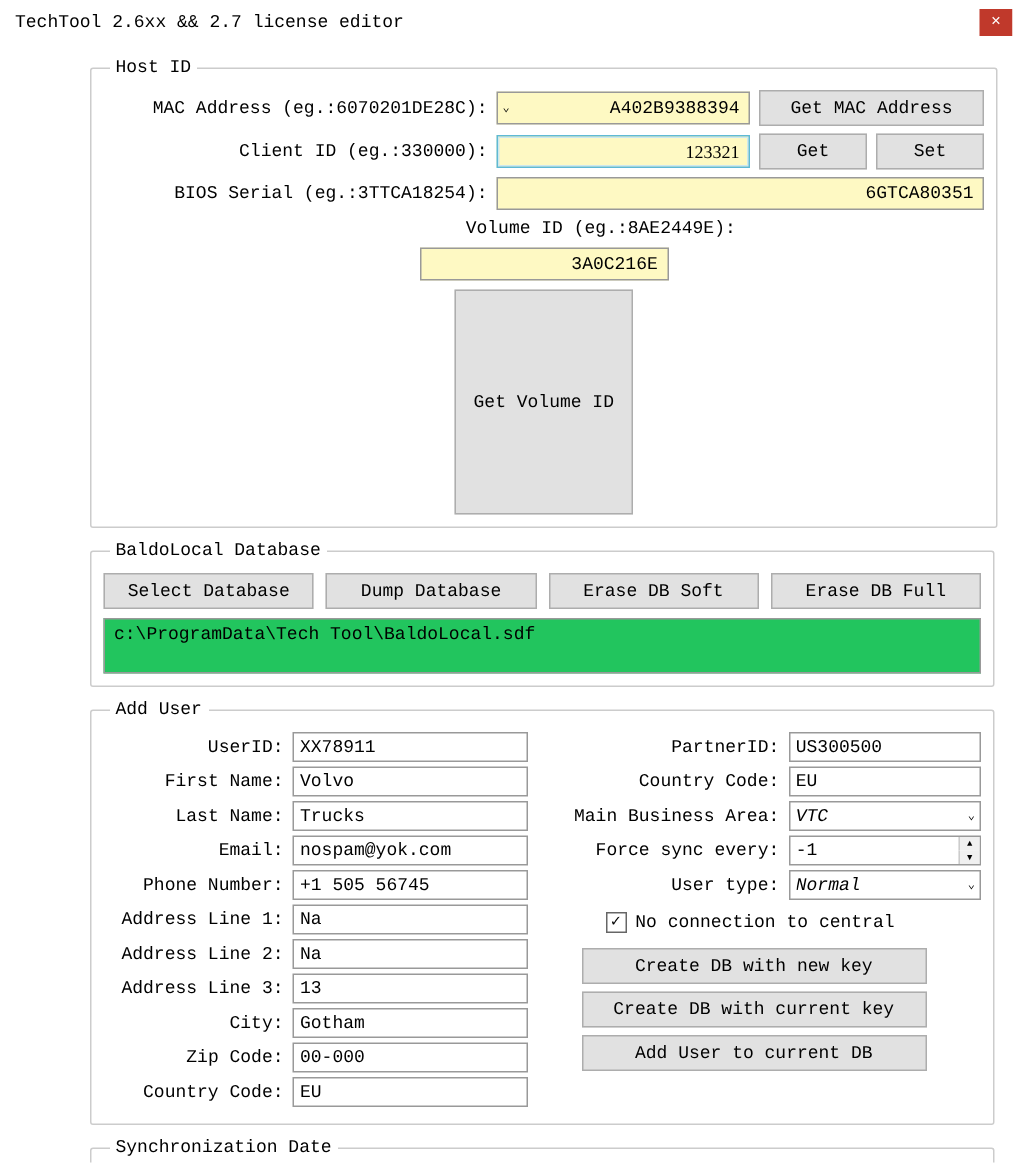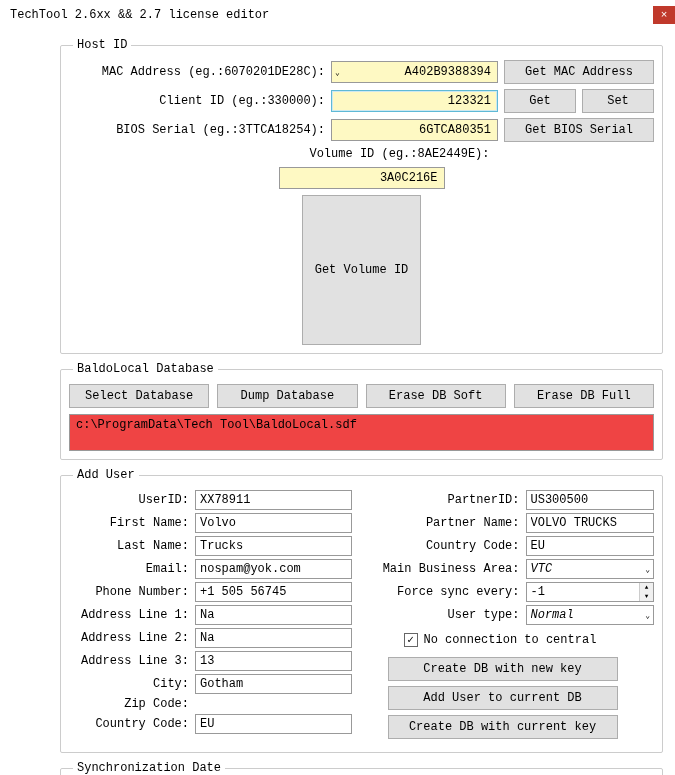--- a/index.html
+++ b/index.html
@@ -83,21 +83,21 @@
       font-size: 12px;
       cursor: pointer;
       padding: 0 12px;
     }
     .btn.host-btn { flex: 0 0 150px; }
     .btn.half { flex: 0 0 72px; }
     .db-btns { display: flex; gap: 8px; margin-bottom: 6px; }
     .db-btns .btn { flex: 1; }
     .db-path {
       border: 1px solid #999;
-      background: #ef4444;
+      background: #22c55e;
       padding: 3px 6px 18px 6px;
       font-size: 12px;
     }
     .adduser-cols {
       display: flex;
       gap: 20px;
     }
     .col { flex: 1; }
     .addrow {
       display: flex;
@@ -224,21 +224,21 @@
     .exit-btn {
       width: 110px;
       height: 22px;
       background: #e1e1e1;
       border: 1px solid #adadad;
       border-bottom: none;
       font-family: inherit;
       font-size: 12px;
       cursor: pointer;
     }
-    .focused { border: 1px solid #5fb9d6; box-shadow: 0 0 0 1px #cde8f0 inset; }
+    .focused { border: 1px solid #5fb9d6; box-shadow: 0 0 0 1px #cde8f0 inset; font-family: Liberation Serif, serif; }
   </style>
 </head>
 <body>
 
 <div class="titlebar">
   <span class="title">TechTool 2.6xx &amp;&amp; 2.7 license editor</span>
   <span class="close-btn">×</span>
 </div>
 
 <div class="content">
@@ -258,21 +258,20 @@
     <div class="row">
       <span class="label host-label">Client ID (eg.:330000):</span>
       <input class="field focused" value="123321" style="">
       <button class="btn half">Get</button>
       <button class="btn half">Set</button>
     </div>
 
     <div class="row">
       <span class="label host-label">BIOS Serial (eg.:3TTCA18254):</span>
       <input class="field" value="6GTCA80351" style="">
-      <button class="btn host-btn">Get BIOS Serial</button>
     </div>
 
     <div class="row">
       <span class="label host-label">Volume ID (eg.:8AE2449E):</span>
       <input class="field" value="3A0C216E" style="">
       <button class="btn host-btn">Get Volume ID</button>
     </div>
   </fieldset>
 
   <fieldset>
@@ -321,35 +320,32 @@
         <div class="addrow">
             <span class="add-label">Address Line 3:</span>
             <input class="add-field" value="13" style="">
           </div>
         <div class="addrow">
             <span class="add-label">City:</span>
             <input class="add-field" value="Gotham" style="">
           </div>
         <div class="addrow">
             <span class="add-label">Zip Code:</span>
+            <input class="add-field" value="00-000" style="">
           </div>
         <div class="addrow">
             <span class="add-label">Country Code:</span>
             <input class="add-field" value="EU" style="">
           </div>
       </div>
 
       <div class="col">
         <div class="addrow">
             <span class="add-label-r">PartnerID:</span>
             <input class="add-field" value="US300500" style="">
-          </div>
-        <div class="addrow">
-            <span class="add-label-r">Partner Name:</span>
-            <input class="add-field" value="VOLVO TRUCKS" style="">
           </div>
         <div class="addrow">
             <span class="add-label-r">Country Code:</span>
             <input class="add-field" value="EU" style="">
           </div>
         <div class="addrow">
             <span class="add-label-r">Main Business Area:</span>
           <div class="select-wrap">
             <input class="add-field" value="VTC" style="">
             <span class="select-caret">⌄</span>
@@ -372,22 +368,22 @@
             <span class="select-caret">⌄</span>
           </div>
         </div>
 
         <div class="checkbox-row">
           <span class="checkbox">✓</span>
           <span>No connection to central</span>
         </div>
 
         <button class="wide-btn">Create DB with new key</button>
+        <button class="wide-btn">Create DB with current key</button>
         <button class="wide-btn">Add User to current DB</button>
-        <button class="wide-btn">Create DB with current key</button>
       </div>
     </div>
   </fieldset>
 
   <fieldset>
     <legend>Synchronization Date</legend>
     <div class="sync-row">
       <span>Date:</span>
       <div class="date-wrap">
         <span style="font-size:8px">⌄</span>

